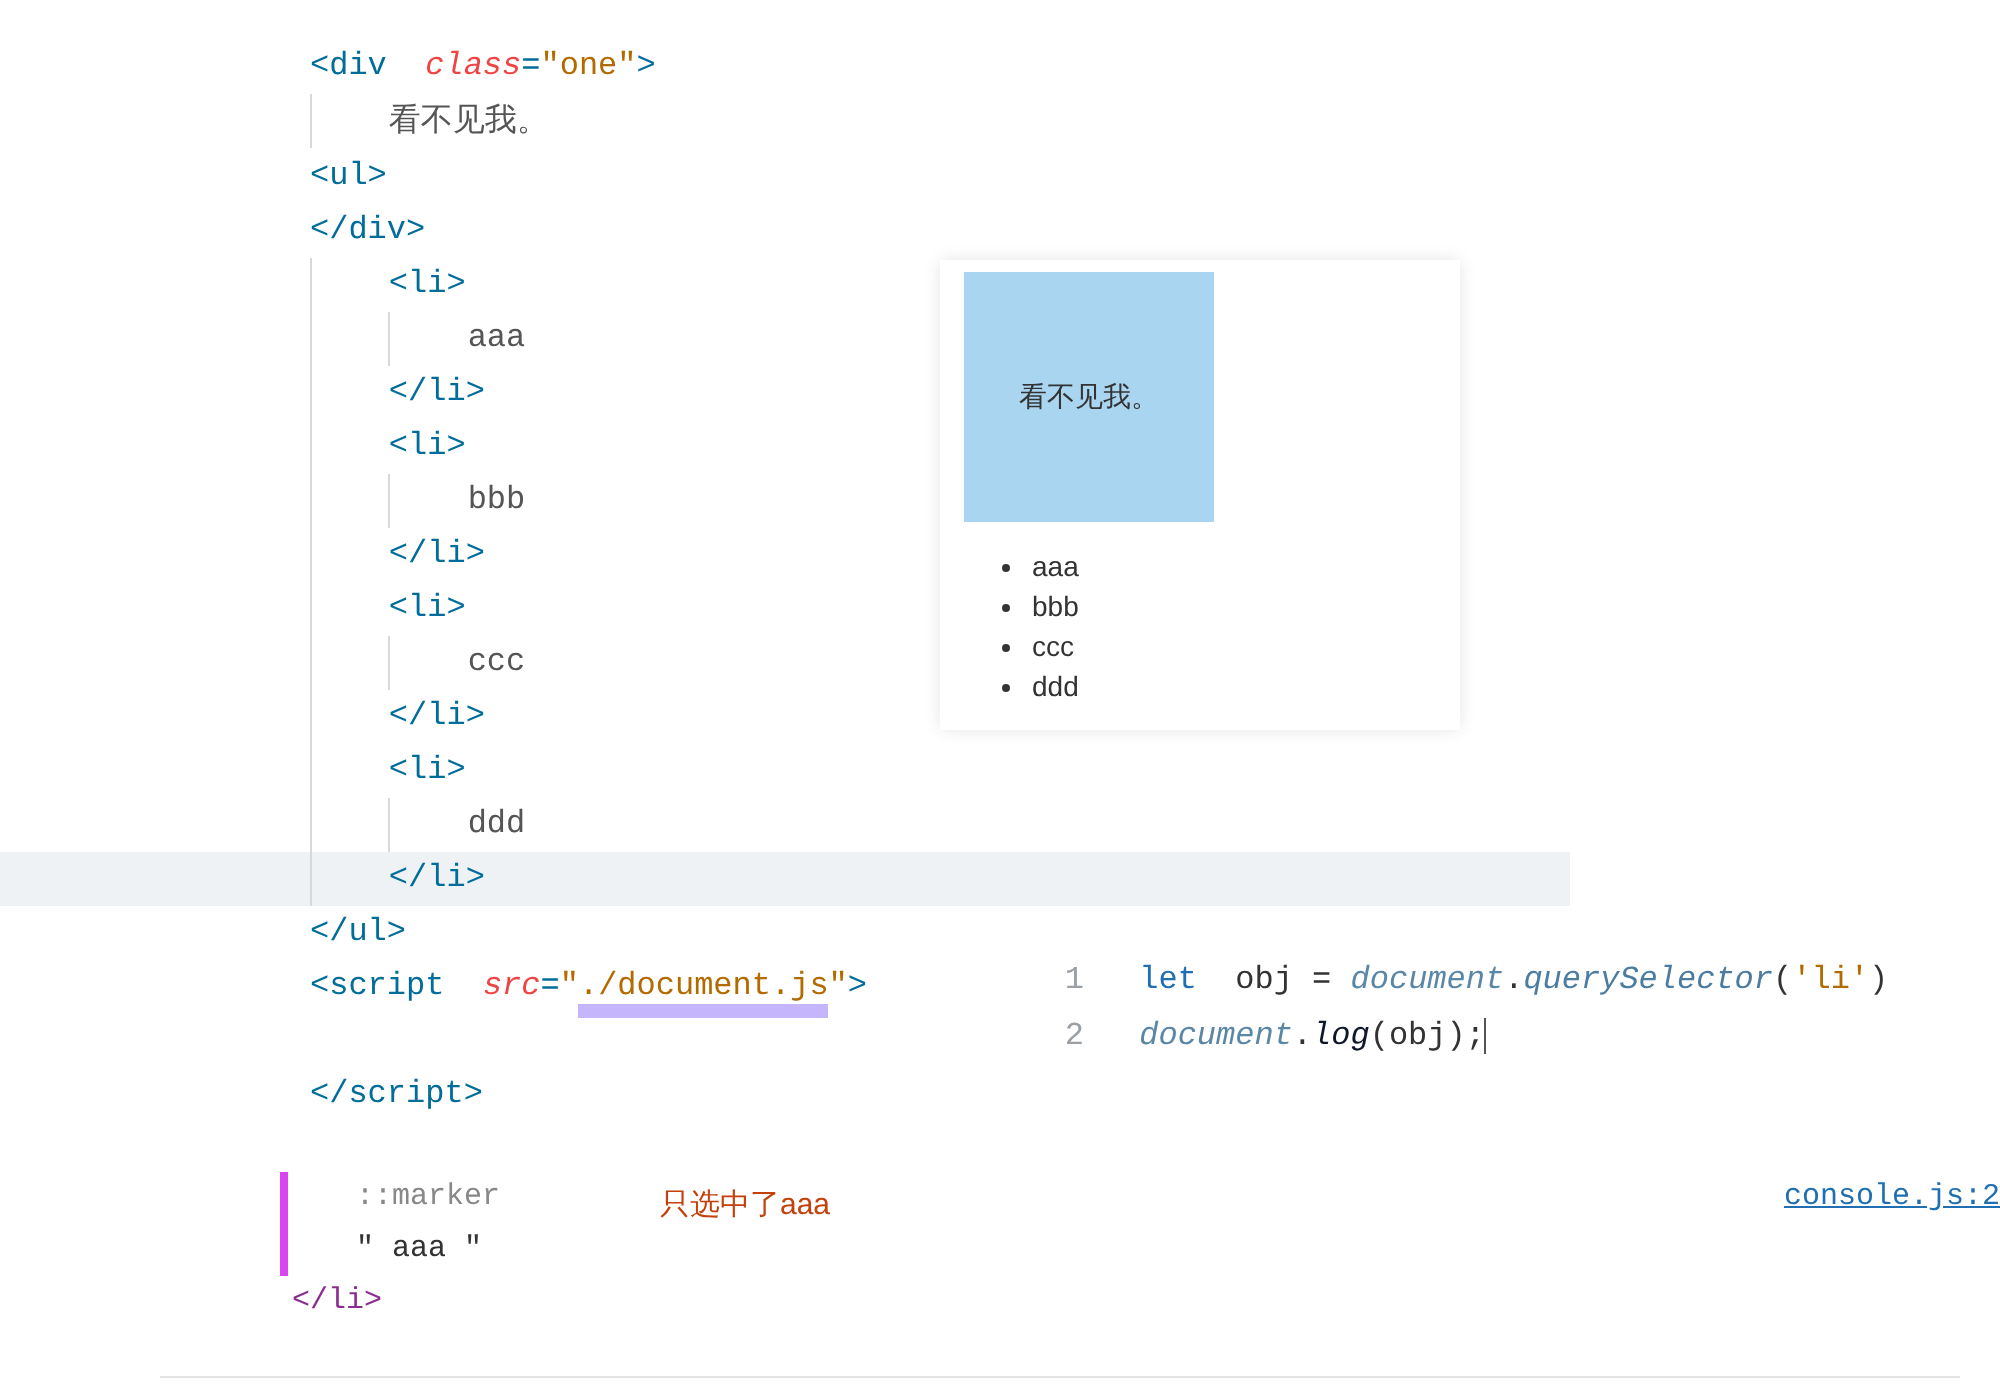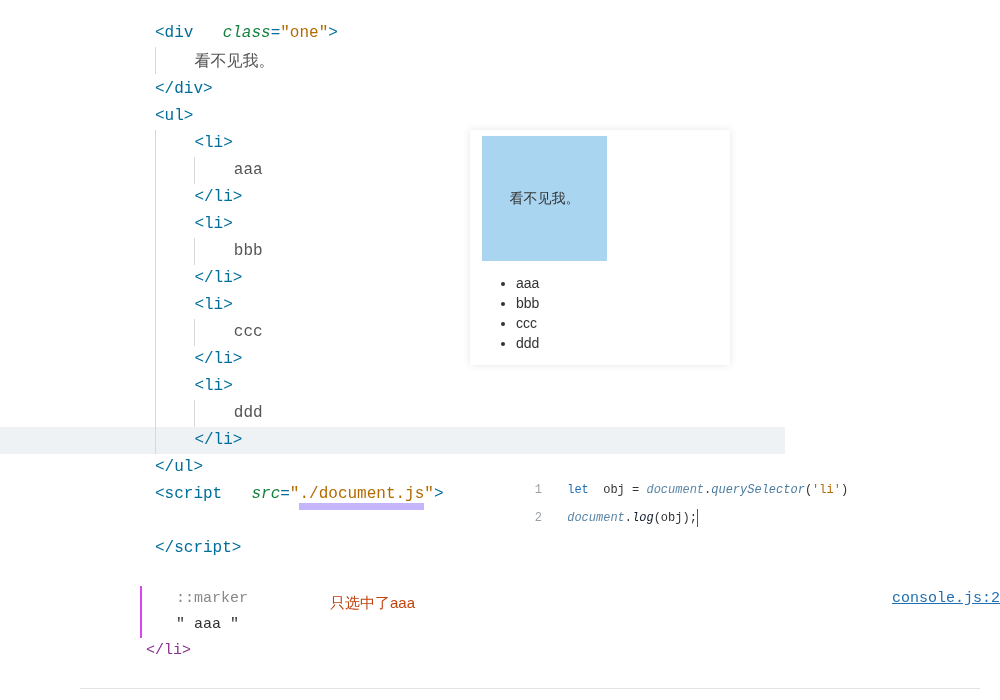--- a/index.html
+++ b/index.html
@@ -21,21 +21,21 @@
     width: 630px;
     line-height: 27px;
   }
   .guide {
     border-left: 1px solid #d8d8d8;
     display: inline-block;
     vertical-align: top;
     height: 27px;
   }
   .tag   { color: #006d9a; }
-  .attr  { color: #15803d; font-style: italic; margin-left: 10px; }
+  .attr  { color: #ef4444; font-style: italic; }
   .str   { color: #b36b00; }
   .txt   { color: #555; font-family: "Microsoft YaHei", sans-serif; }
   .plain { color: #555; }
   .hl    { background: #eef2f4; display:block; margin-left:-155px; padding-left:155px; width:785px; }
   .under { border-bottom: 7px solid #c4b5fd; }
 
   .preview {
     position: absolute;
     left: 470px;
     top: 130px;
@@ -56,21 +56,21 @@
     justify-content: center;
     color: #333;
   }
   .preview ul { margin: 4px 0 0 0; padding-left: 46px; }
   .preview li { line-height: 20px; }
 
   .js-pane {
     position: absolute;
     left: 520px;
     top: 476px;
-    font-size: 12px;
+    font-size: 16px;
     line-height: 28px;
   }
   .js-pane .ln { color: #9aa0a6; display:inline-block; width: 40px; text-align:right; padding-right:18px; }
   .js-kw   { color: #1f6fb2; }
   .js-var  { color: #5b87a6; font-style: italic; }
   .js-id   { color: #4c7da0; font-style: italic; }
   .js-fn   { color: #0f172a; font-style: italic; }
   .js-strl { color: #b36b00; }
   .cursor  { border-left: 1px solid #555; display:inline-block; height:18px; vertical-align:middle; }
 
@@ -93,23 +93,23 @@
 <body>
 
 <div class="editor">
   <div>
     <span class="tag">&lt;div</span>
     <span>&nbsp;</span><span class="attr">class</span><span class="tag">=</span><span class="str">"one"</span><span class="tag">&gt;</span>
   </div>
   <div>
     <span class="guide"></span>&nbsp;&nbsp;&nbsp;&nbsp;<span class="txt">看不见我。</span>
   </div>
+  <div><span class="tag">&lt;ul&gt;</span></div>
+
   <div><span class="tag">&lt;/div&gt;</span></div>
-
-  <div><span class="tag">&lt;ul&gt;</span></div>
 
   <div><span class="guide"></span>&nbsp;&nbsp;&nbsp;&nbsp;<span class="tag">&lt;li&gt;</span></div>
   <div><span class="guide"></span>&nbsp;&nbsp;&nbsp;&nbsp;<span class="guide"></span>&nbsp;&nbsp;&nbsp;&nbsp;<span class="plain">aaa</span></div>
   <div><span class="guide"></span>&nbsp;&nbsp;&nbsp;&nbsp;<span class="tag">&lt;/li&gt;</span></div>
 
   <div><span class="guide"></span>&nbsp;&nbsp;&nbsp;&nbsp;<span class="tag">&lt;li&gt;</span></div>
   <div><span class="guide"></span>&nbsp;&nbsp;&nbsp;&nbsp;<span class="guide"></span>&nbsp;&nbsp;&nbsp;&nbsp;<span class="plain">bbb</span></div>
   <div><span class="guide"></span>&nbsp;&nbsp;&nbsp;&nbsp;<span class="tag">&lt;/li&gt;</span></div>
 
   <div><span class="guide"></span>&nbsp;&nbsp;&nbsp;&nbsp;<span class="tag">&lt;li&gt;</span></div>
@@ -152,20 +152,20 @@
   </div>
   <div>
     <span class="ln">2</span>
     <span class="js-var">document</span><span>.</span><span class="js-fn">log</span><span>(obj)</span><span>;</span><span class="cursor"></span>
   </div>
 </div>
 
 <div class="console">
   <span class="note">只选中了aaa</span>
   <span class="link">console.js:2</span>
-  <div style="padding-left:34px; border-left:2px solid #d946ef; margin-left:10px;">
+  <div style="padding-left:34px; border-left:4px solid #d946ef; margin-left:10px;">
     <div class="mk">::marker</div>
     <div>" aaa "</div>
   </div>
   <div style="padding-left:16px;"><span class="tag2">&lt;/li&gt;</span></div>
 </div>
 
 <div class="footer-line"></div>
 
 </body></html>

